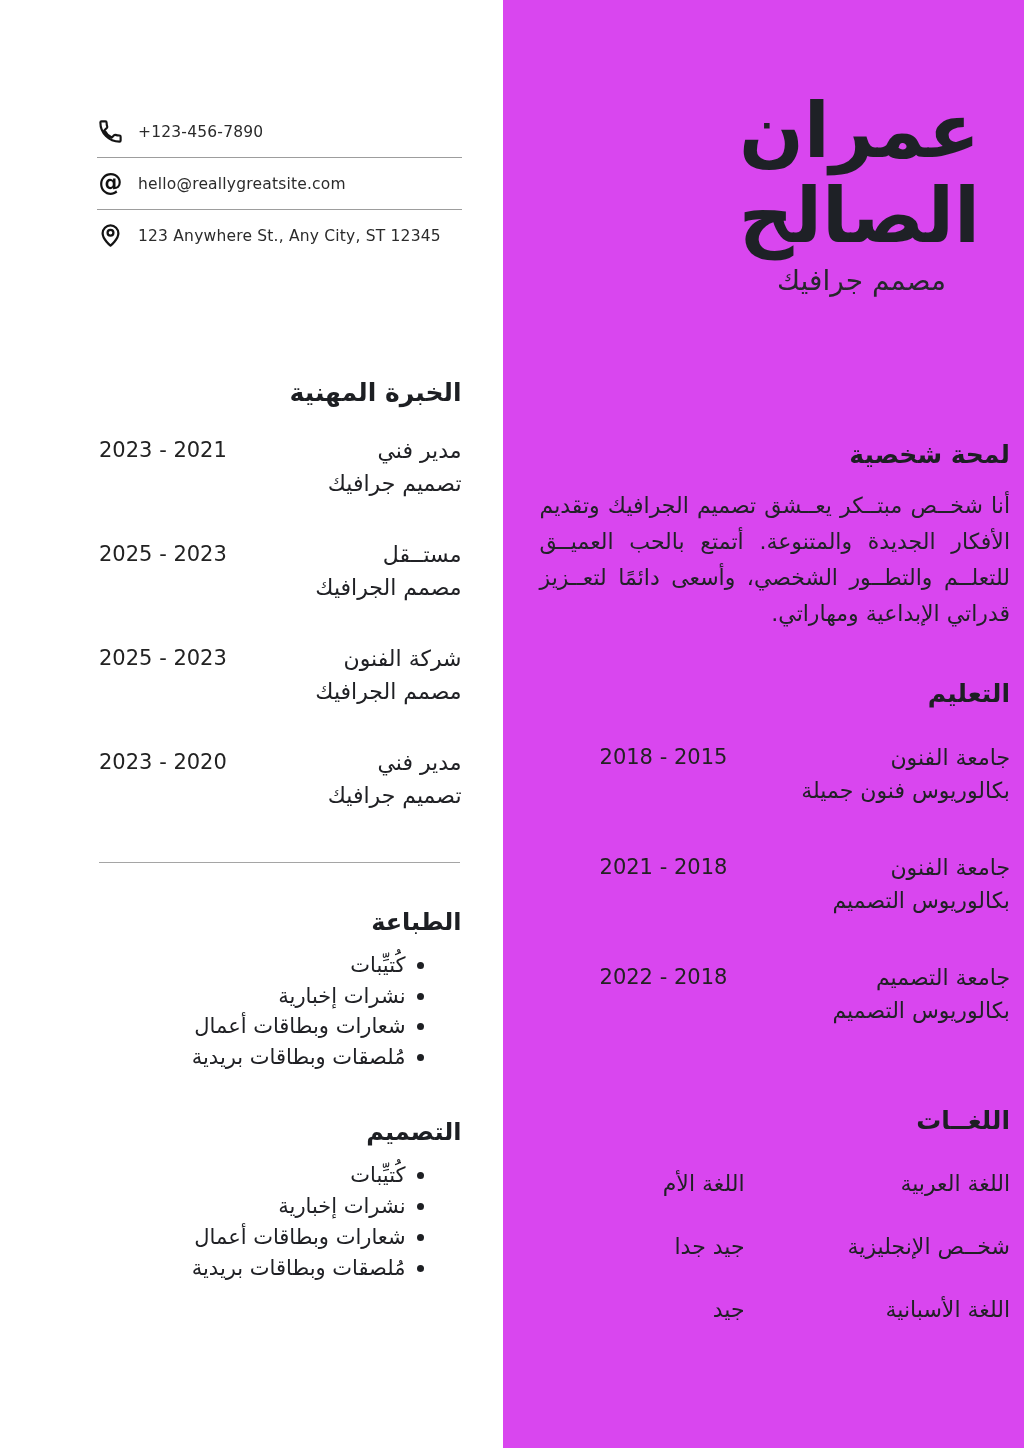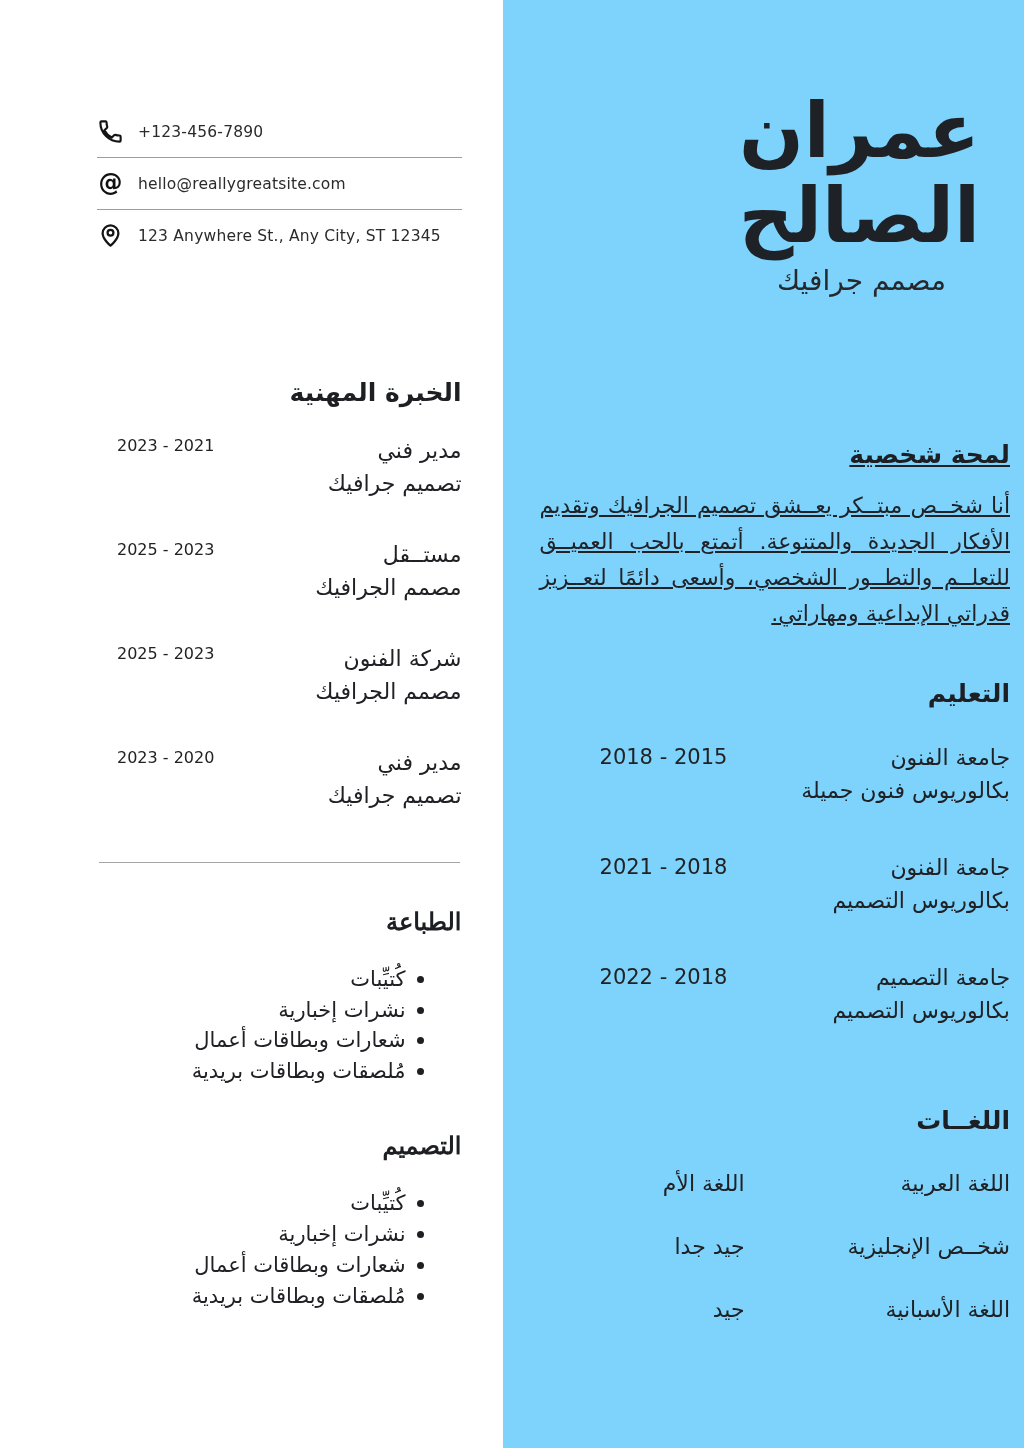--- a/index.html
+++ b/index.html
@@ -18,36 +18,36 @@
 
   .rtl{direction:rtl;text-align:right;}
   h2.sec{font-size:25px;font-weight:700;margin:0;line-height:1.3;color:#1d1f23;}
   h3.subsec{font-size:24px;font-weight:700;margin:0;line-height:1.3;color:#1d1f23;}
 
   .experience{margin-top:116px;}
   .xp-item{margin-top:24px;}
   .xp-item + .xp-item{margin-top:38px;}
   .xp-row{display:flex;justify-content:space-between;align-items:flex-start;}
   .xp-title,.xp-sub{font-size:22px;line-height:1.5;}
-  .xp-dates{font-size:16px;line-height:1.55;margin-left:20px;white-space:nowrap;color:#222;}
+  .xp-dates{font-size:21px;line-height:1.55;margin-left:2px;white-space:nowrap;color:#222;}
 
   .divider{border:none;border-top:1px solid #a5a5a5;margin:50px 2px 0 2px;}
 
   .skills h2.sec{margin-top:22px;}
-  .skill-group h3.subsec{margin-top:44px;font-family:Liberation Serif, serif;}
-  ul.bullets{list-style:none;margin:26px 0 0 0;padding:0 38px 0 0;}
+  .skill-group h3.subsec{margin-top:44px;}
+  ul.bullets{list-style:none;margin:12px 0 0 0;padding:0 38px 0 0;}
   .bullet-row{display:flex;align-items:flex-start;gap:11px;font-size:21px;line-height:1.47;}
   .dot{width:7px;height:7px;border-radius:50%;background:#1d1f23;margin-top:12px;flex:0 0 7px;}
 
   
-  .right-col{width:544px;box-sizing:border-box;background:#7dd3fc;padding:88px 14px 40px 37px;direction:rtl;text-align:right;}
+  .right-col{width:544px;box-sizing:border-box;background:#d946ef;padding:88px 14px 40px 37px;direction:rtl;text-align:right;}
   .name{font-size:76px;font-weight:700;line-height:1.12;margin:0;padding-right:30px;color:#1e2126;letter-spacing:-1px;}
   .job-title{font-size:28px;margin-top:6px;padding-right:64px;color:#26282c;}
 
-  .profile{margin-top:142px;text-decoration:underline;}
+  .profile{margin-top:142px;}
   .profile-text{margin:16px 0 16px 0;font-size:22px;line-height:1.64;text-align:justify;color:#212227;}
 
   .education{margin-top:46px;}
   .edu-item{margin-top:30px;}
   .edu-item + .edu-item{margin-top:44px;}
   .edu-row{display:flex;justify-content:space-between;align-items:flex-start;}
   .edu-school,.edu-degree{font-size:22px;line-height:1.5;}
   .edu-dates{font-size:21px;line-height:1.55;margin-left:60px;white-space:nowrap;color:#222;}
 
   .languages{margin-top:78px;}

